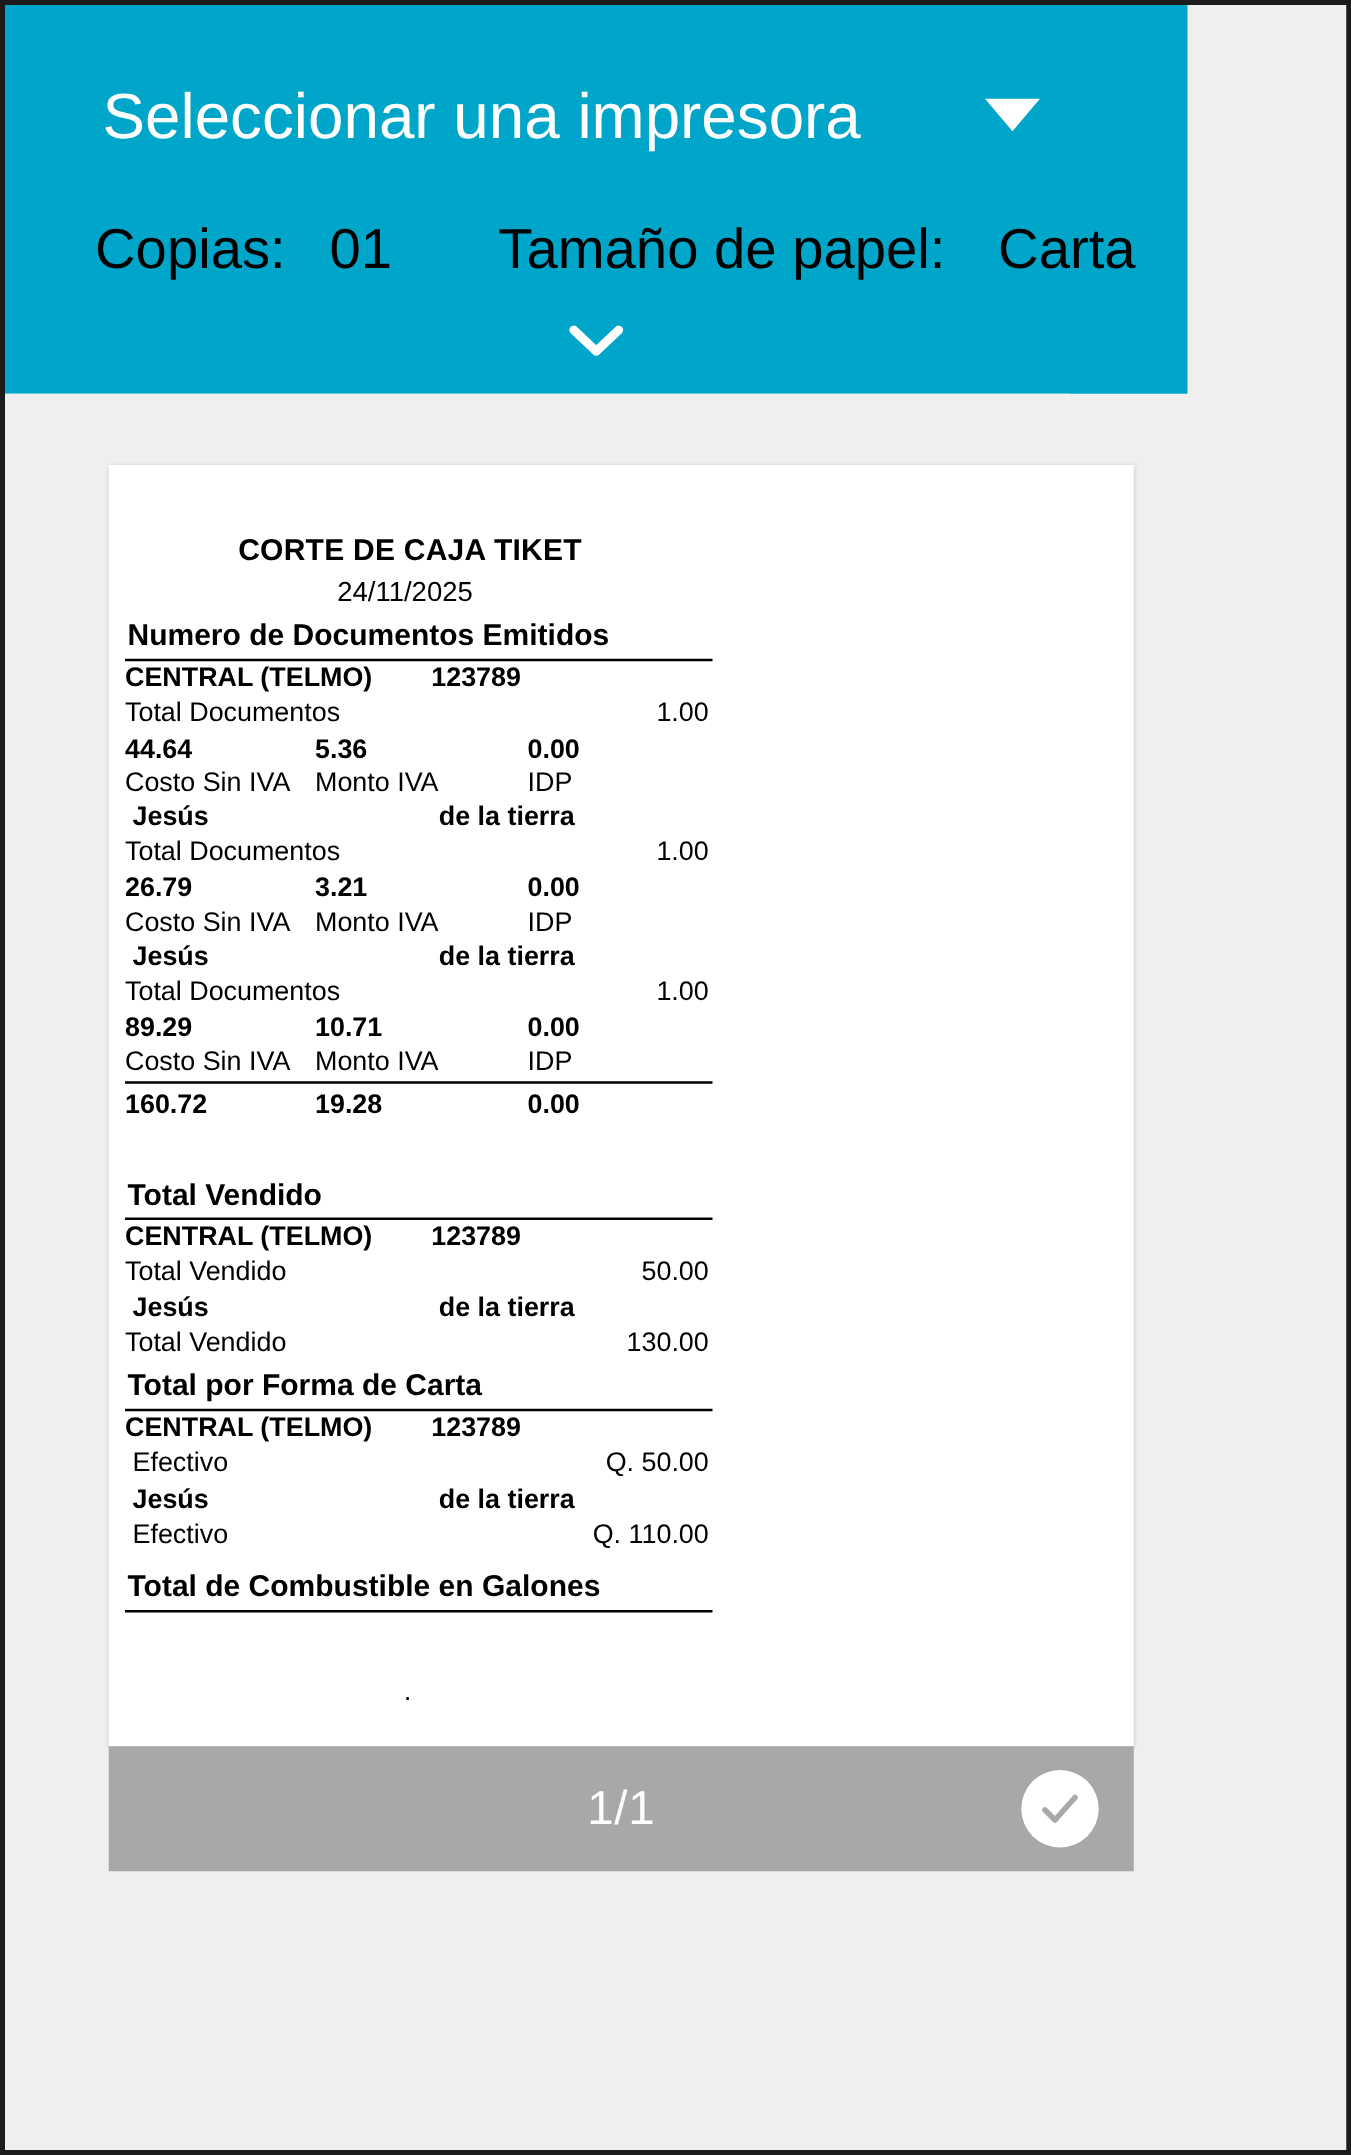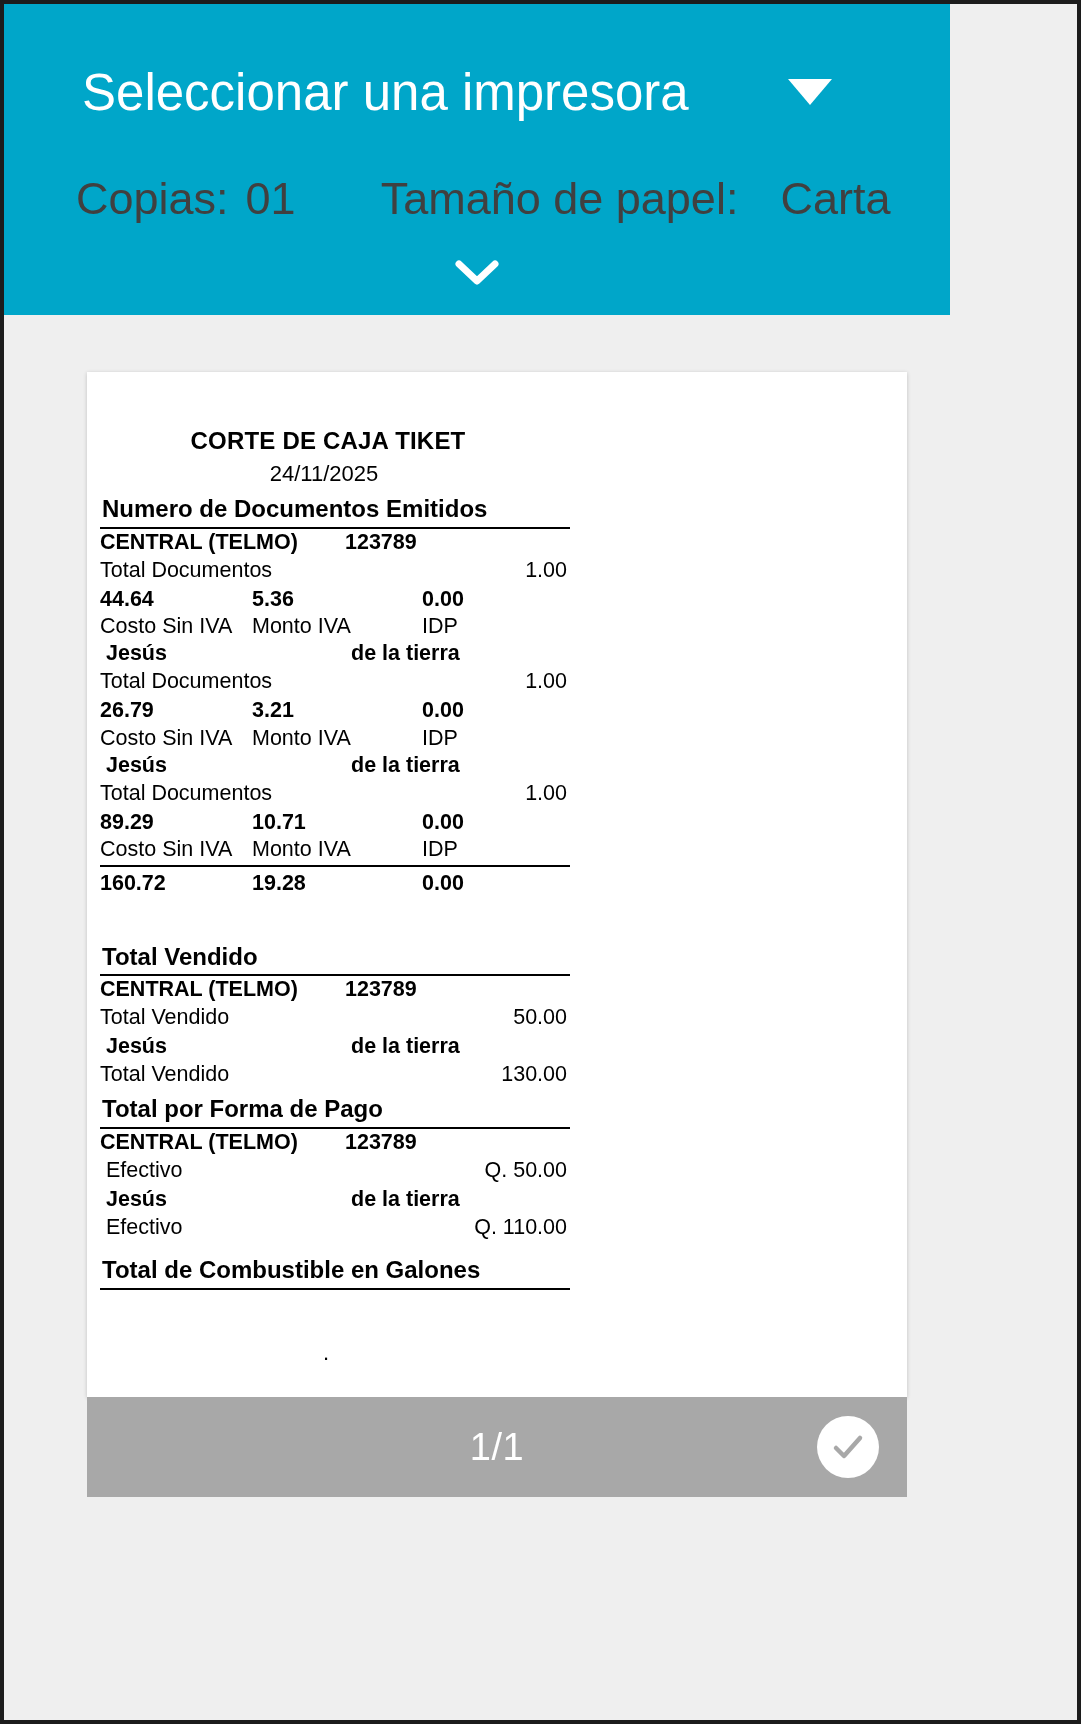--- a/index.html
+++ b/index.html
@@ -67,27 +67,27 @@
   }
 
   #copies-row {
     position: absolute;
     left: 0;
     top: 158px;
     width: 100%;
     height: 74px;
     display: flex;
     align-items: center;
-    color: #404040;
+    color: #000000;
     font-size: 45px;
     font-weight: 400;
     white-space: nowrap;
   }
   #copies-label { margin-left: 72px; }
-  #copies-value { margin-left: 17px; }
+  #copies-value { margin-left: 35px; }
   #paper-label  { margin-left: 85px; }
   #paper-value  { margin-left: 42px; }
 
   #expand-chevron {
     position: absolute;
     left: 0;
     right: 0;
     top: 246px;
     height: 46px;
     display: flex;
@@ -348,21 +348,21 @@
 
         <div class="person-row">
           <span class="person-first">Jesús</span>
           <span class="person-last">de la tierra</span>
         </div>
         <div class="kv-row">
           <span class="kv-key">Total Vendido</span>
           <span class="kv-val">130.00</span>
         </div>
 
-        <div class="section-head">Total por Forma de Pago</div>
+        <div class="section-head">Total por Forma de Carta</div>
 
         <div class="store-row">
           <span class="store-name">CENTRAL (TELMO)</span>
           <span class="store-code">123789</span>
         </div>
         <div class="kv-row">
           <span class="kv-key ind">Efectivo</span>
           <span class="kv-val">Q. 50.00</span>
         </div>
 

